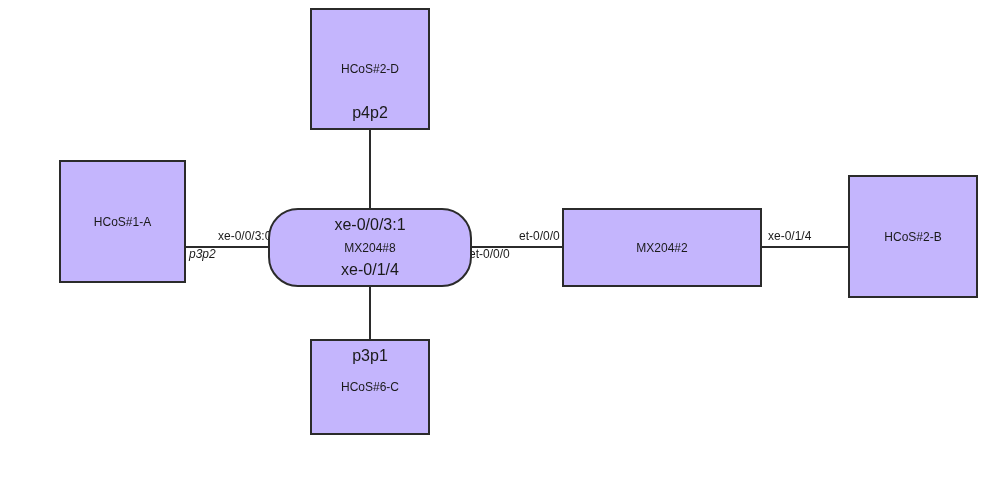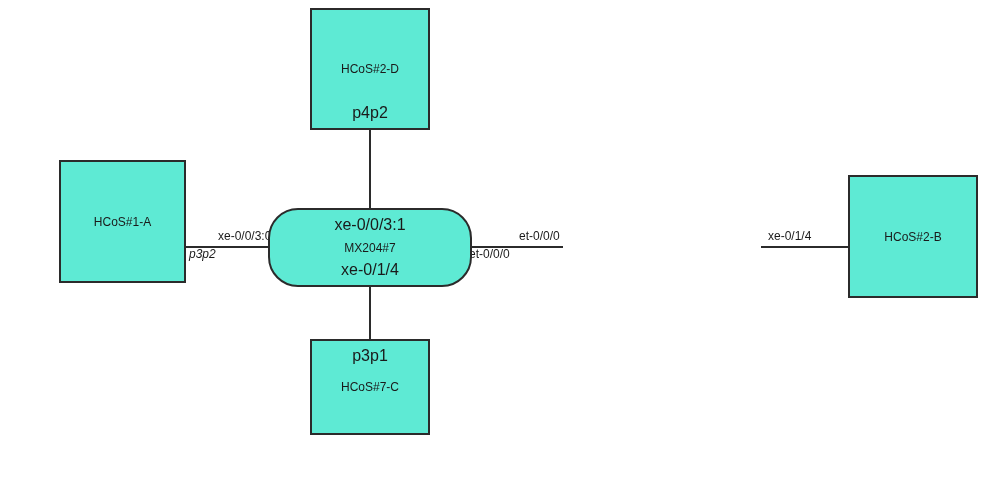--- a/index.html
+++ b/index.html
@@ -12,21 +12,21 @@
     width: 995px;
     height: 480px;
     background: #ffffff;
     font-family: "Liberation Sans", sans-serif;
     overflow: hidden;
   }
   .node {
     position: absolute;
     box-sizing: border-box;
     border: 2px solid #2b2b2b;
-    background: #5eead4;
+    background: #c4b5fd;
   }
   .node-label {
     position: absolute;
     left: 0;
     right: 0;
     top: 50%;
     transform: translateY(-50%);
     text-align: center;
     font-size: 12px;
     color: #1a1a1a;
@@ -87,27 +87,30 @@
     <div class="node-label">HCoS#2-D</div>
     <div class="port-in bottom">p4p2</div>
   </div>
 
   <div class="node" style="left:59px; top:160px; width:127px; height:123px;">
     <div class="node-label">HCoS#1-A</div>
   </div>
 
   <div class="node" style="left:268px; top:208px; width:204px; height:79px;border-radius:30px;">
     <div class="port-in top">xe-0/0/3:1</div>
-    <div class="node-label">MX204#7</div>
+    <div class="node-label">MX204#8</div>
     <div class="port-in bottom">xe-0/1/4</div>
   </div>
 
+  <div class="node" style="left:562px; top:208px; width:200px; height:79px;">
+    <div class="node-label">MX204#2</div>
+  </div>
 
   <div class="node" style="left:848px; top:175px; width:130px; height:123px;padding-left:11px;">
     <div class="node-label">HCoS#2-B</div>
   </div>
 
   <div class="node" style="left:310px; top:339px; width:120px; height:96px;">
     <div class="port-in top">p3p1</div>
-    <div class="node-label">HCoS#7-C</div>
+    <div class="node-label">HCoS#6-C</div>
   </div>
 
 </div>
 
 </body></html>

